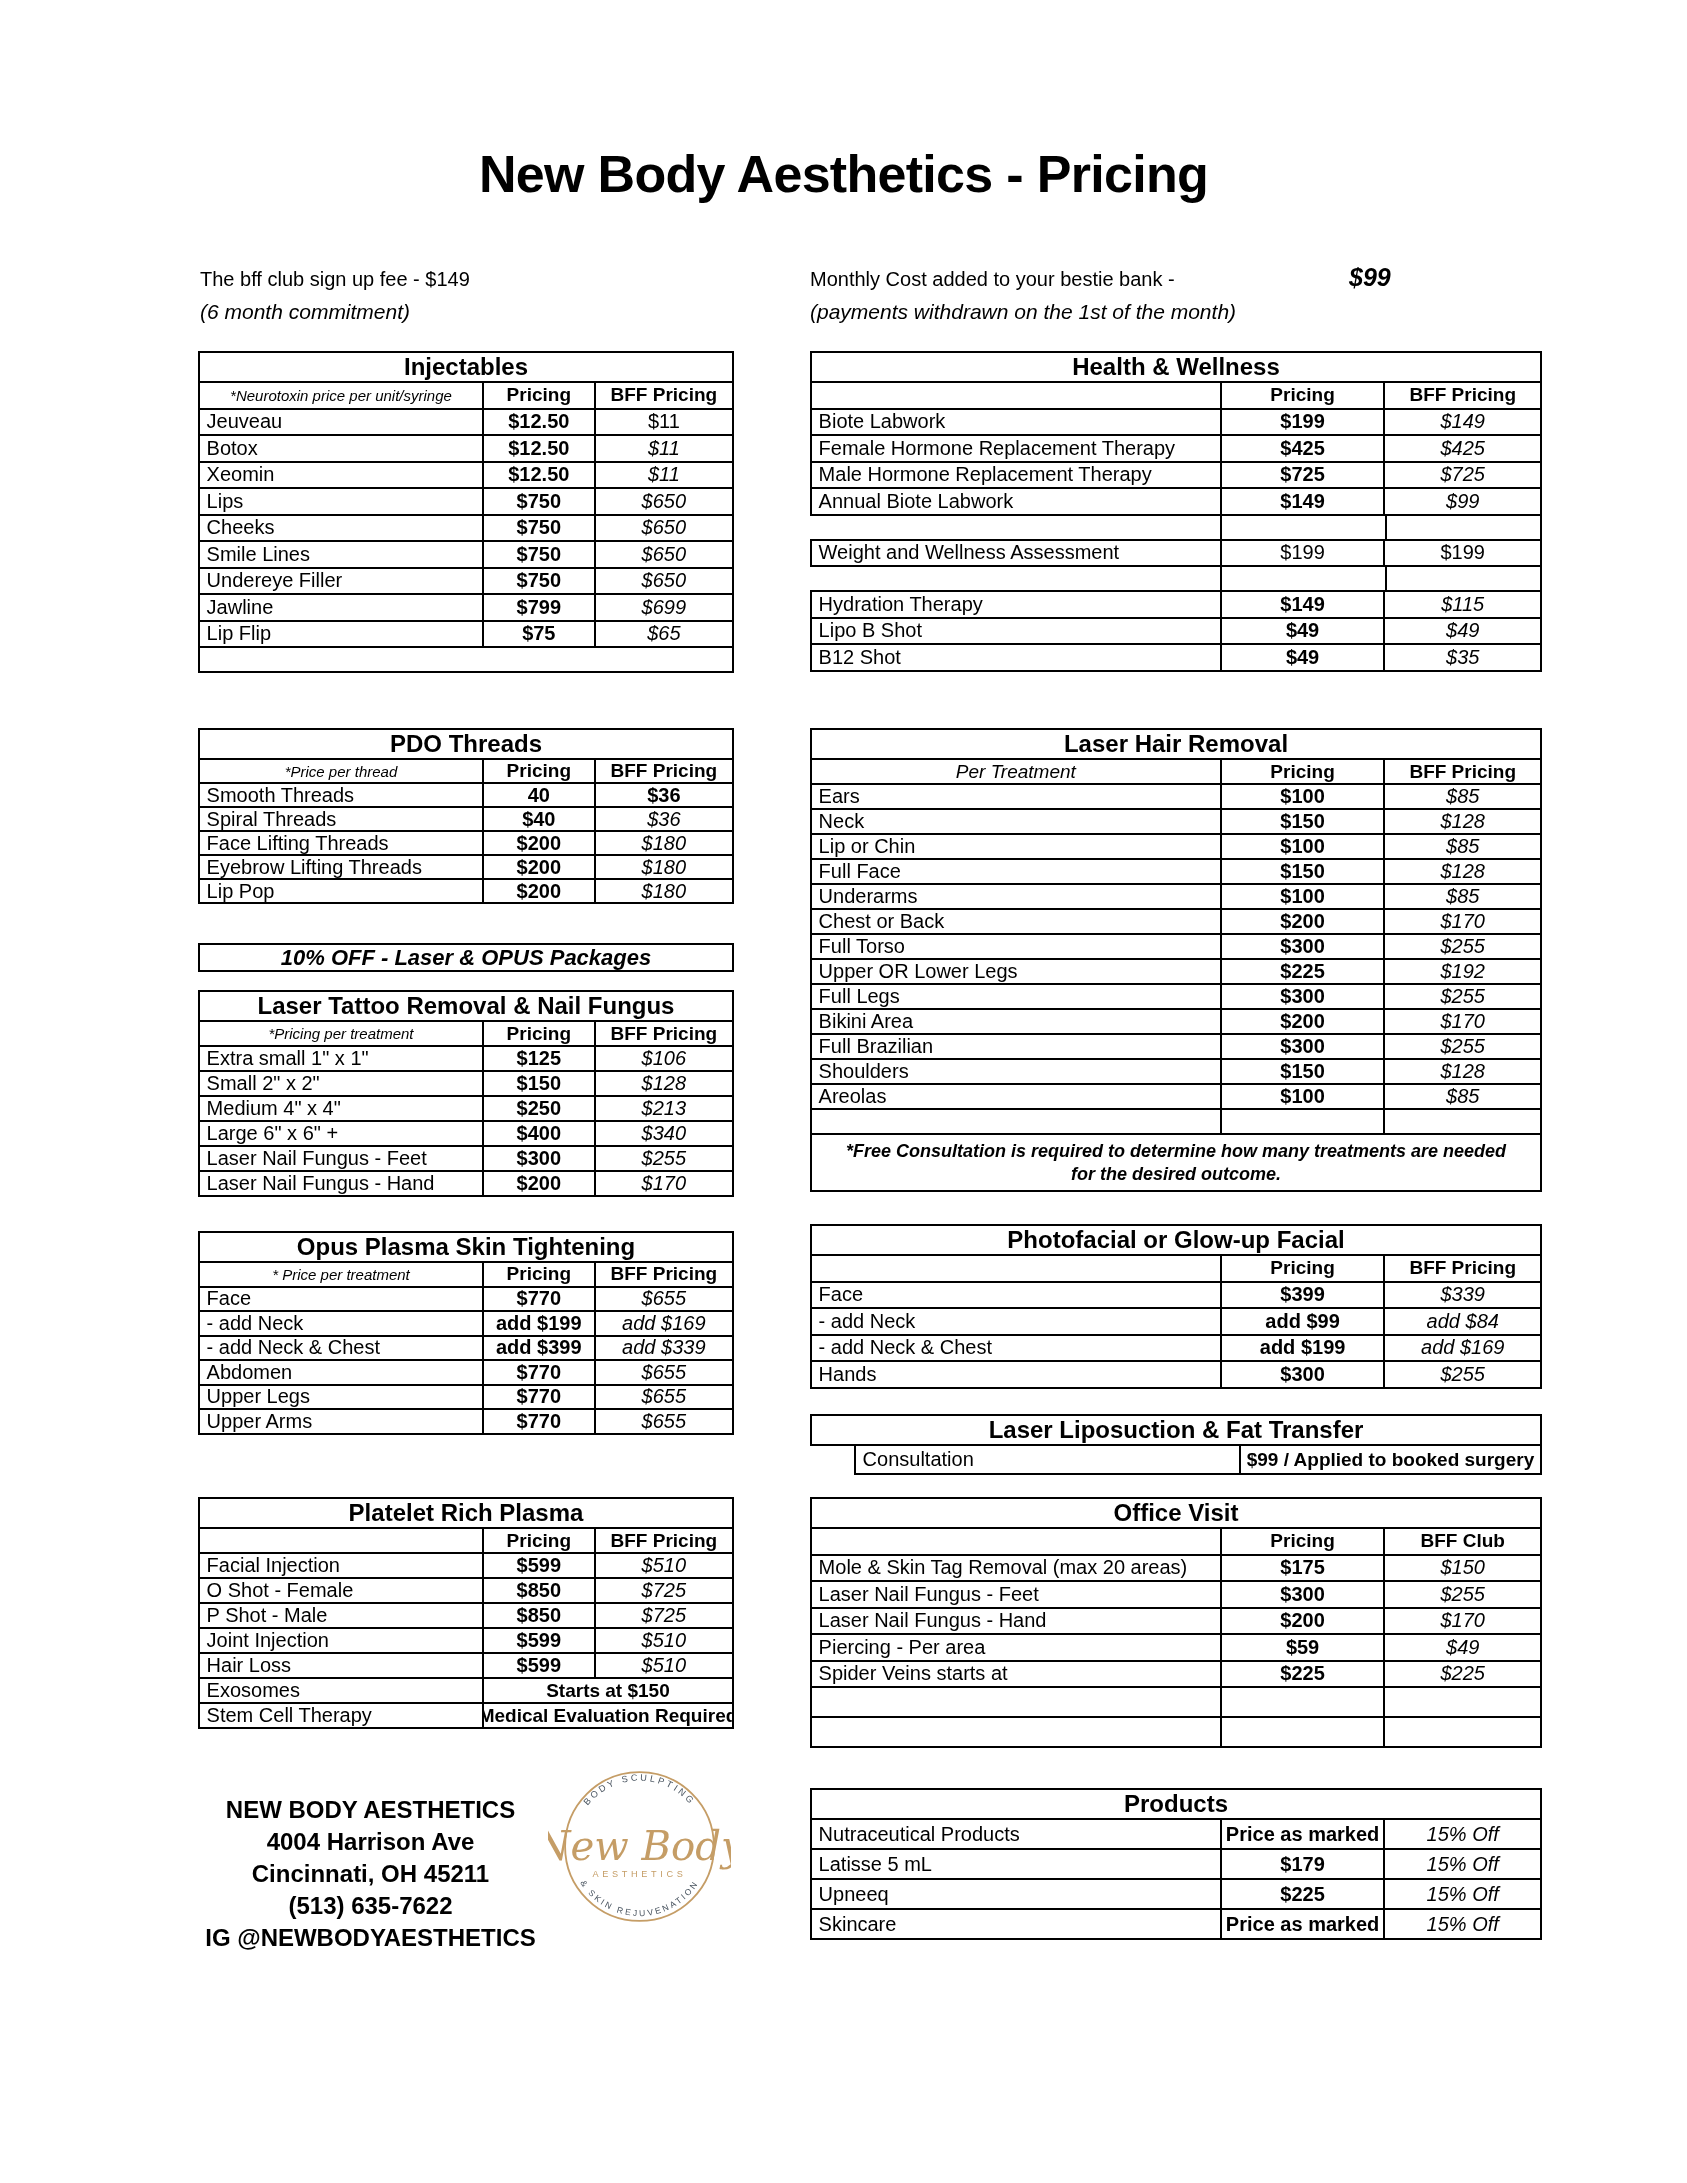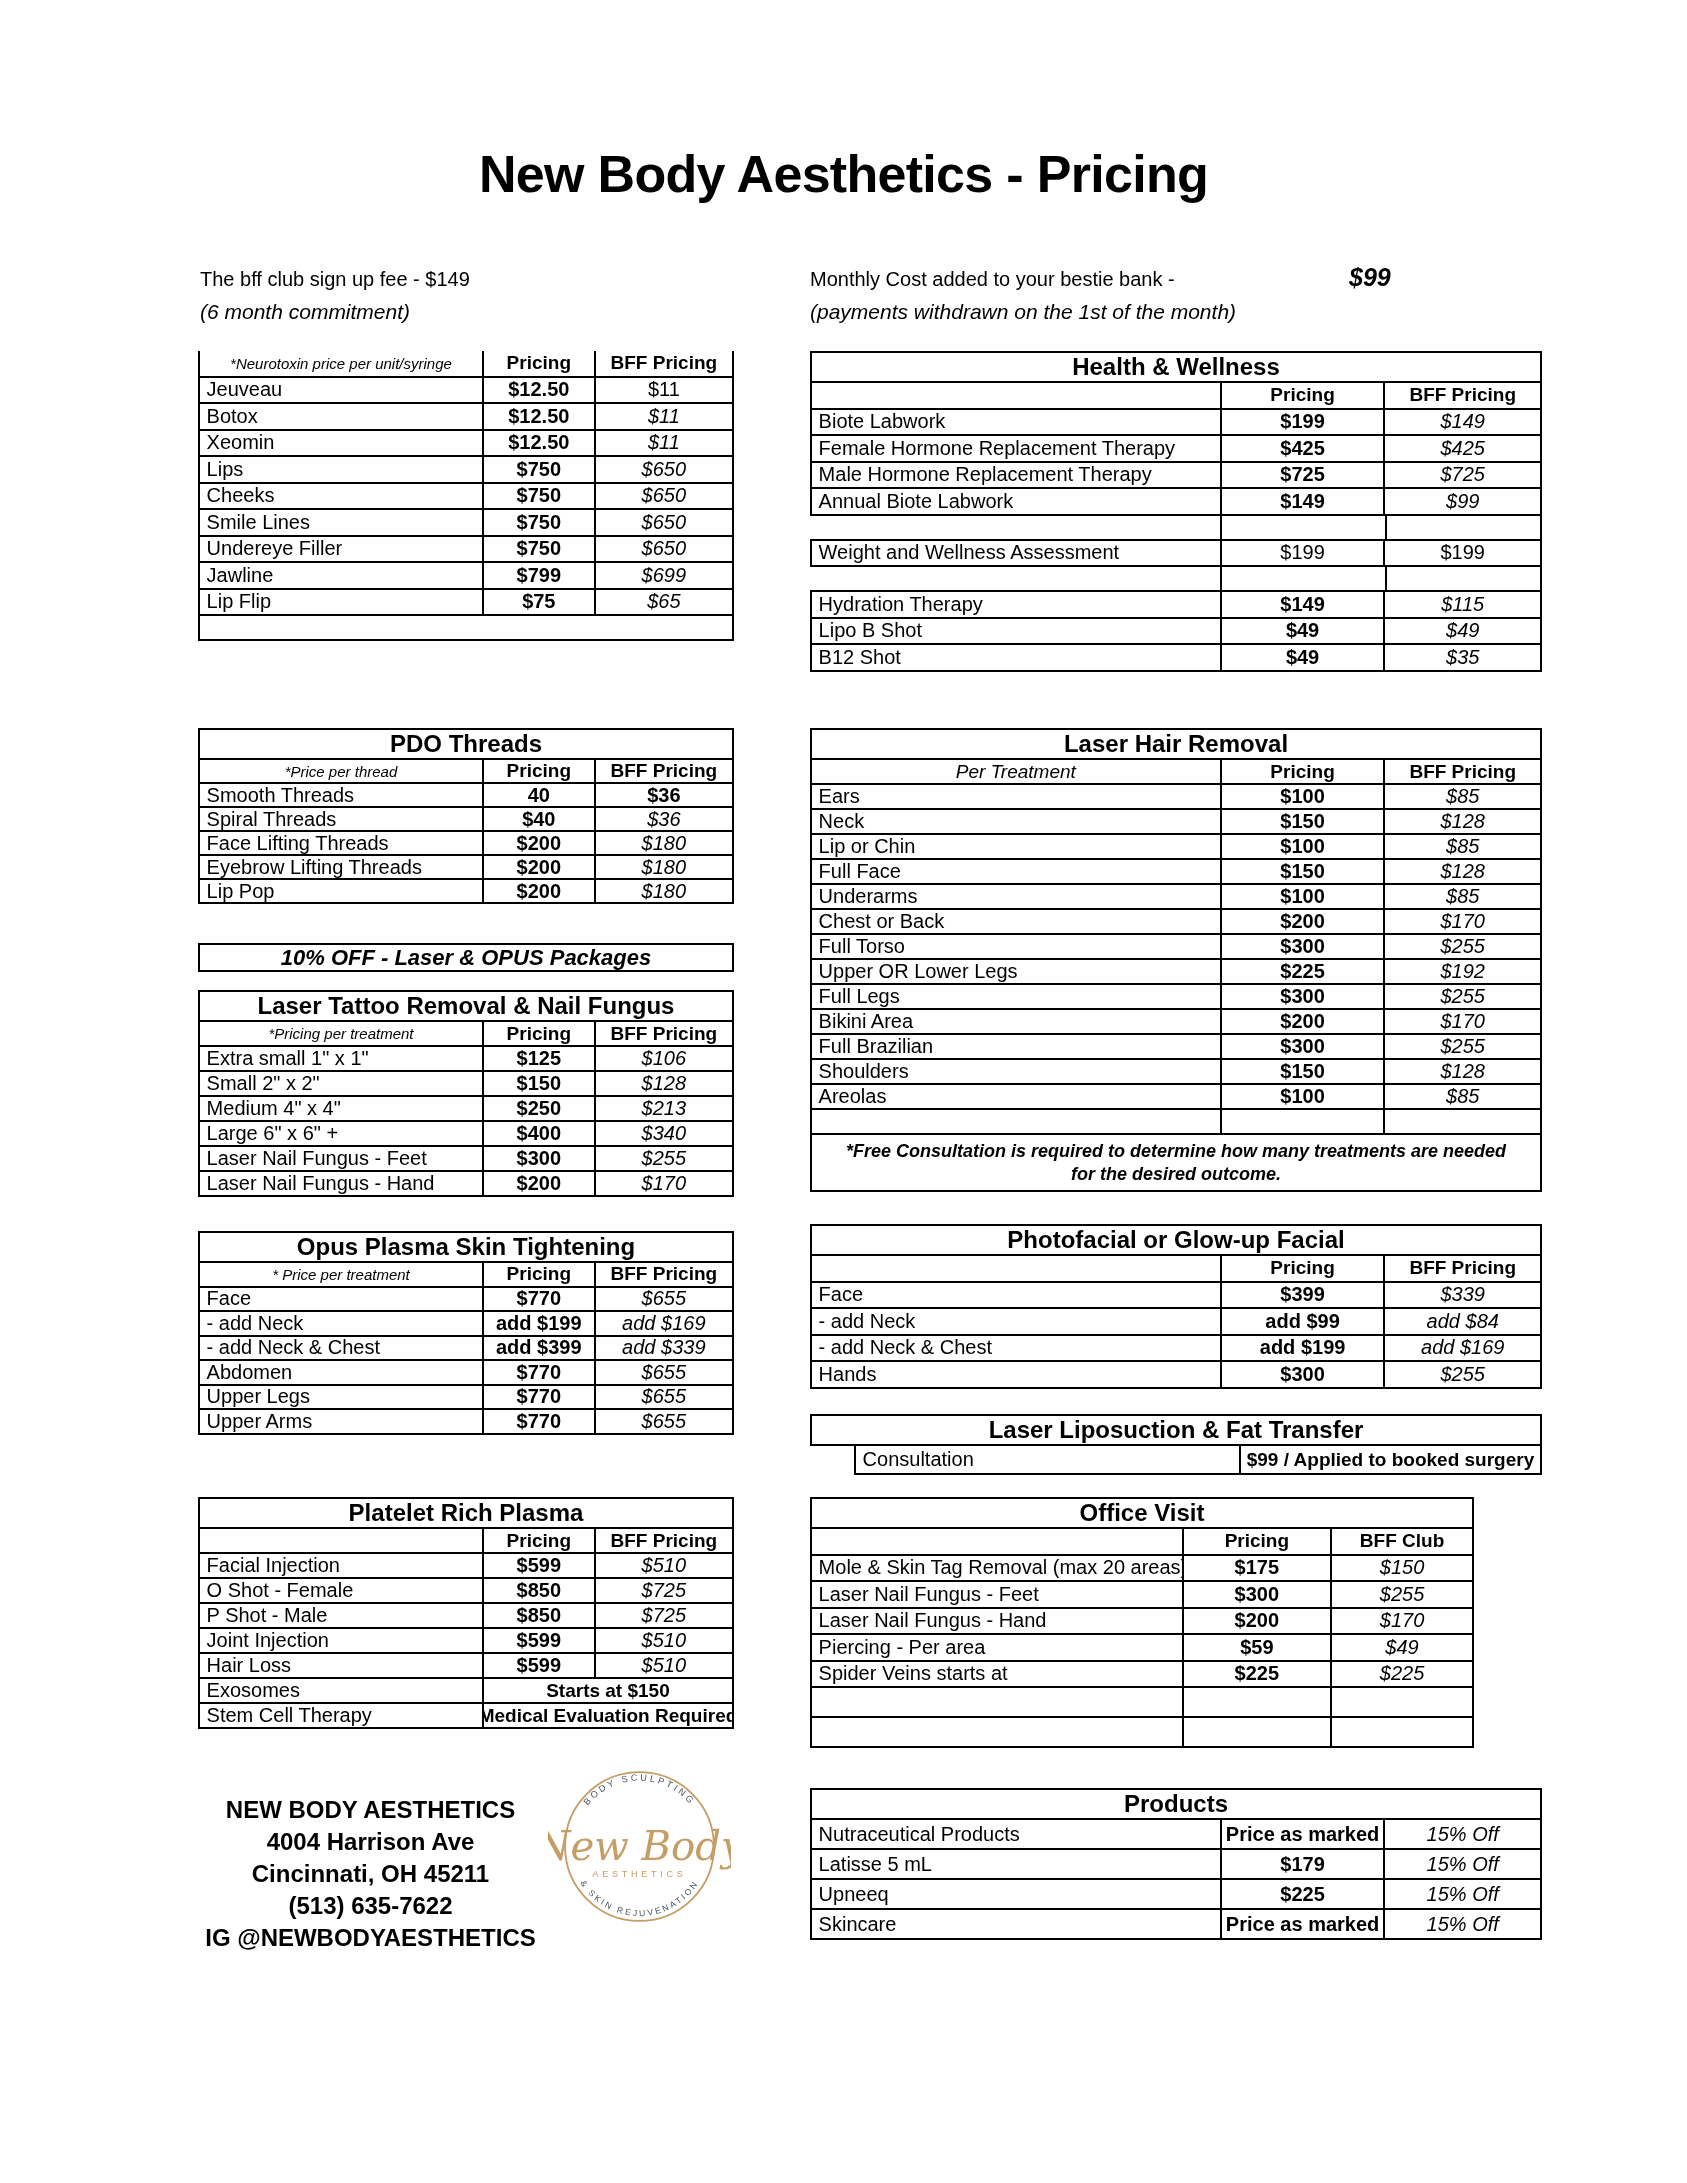--- a/index.html
+++ b/index.html
@@ -83,20 +83,21 @@
     <div class="intro-sub">(6 month commitment)</div>
   </div>
 
   <div id="intro-right" class="abs">
     <div class="intro-line">Monthly Cost added to your bestie bank -</div>
     <div class="intro-sub">(payments withdrawn on the 1st of the month)</div>
     <div class="big-price">$99</div>
   </div>
 
   <div id="injectables" class="ptable lt" style="left:198px;top:351px;width:536px;">
+      <div class="t-title">Injectables</div>
       <div class="t-row t-head">
         <div class="c n sub ">*Neurotoxin price per unit/syringe</div>
         <div class="c p hp">Pricing</div>
         <div class="c b hp">BFF Pricing</div>
       </div>
       <div class="t-row">
         <div class="c n">Jeuveau</div>
         <div class="c p ">$12.50</div>
         <div class="c b u">$11</div>
       </div>
@@ -464,21 +465,21 @@
       </div>
       <div class="t-row">
         <div class="c n">Exosomes</div>
         <div class="c spancell">Starts at $150</div>
       </div>
       <div class="t-row">
         <div class="c n">Stem Cell Therapy</div>
         <div class="c spancell">Medical Evaluation Required</div>
       </div>
     </div>
-  <div id="office" class="ptable rt" style="left:810px;top:1497px;width:664px;">
+  <div id="office" class="ptable rt" style="left:810px;top:1497px;width:732px;">
       <div class="t-title">Office Visit</div>
       <div class="t-row t-head">
         <div class="c n sub "></div>
         <div class="c p hp">Pricing</div>
         <div class="c b hp">BFF Club</div>
       </div>
       <div class="t-row">
         <div class="c n">Mole &amp; Skin Tag Removal (max 20 areas)</div>
         <div class="c p ">$175</div>
         <div class="c b ">$150</div>

